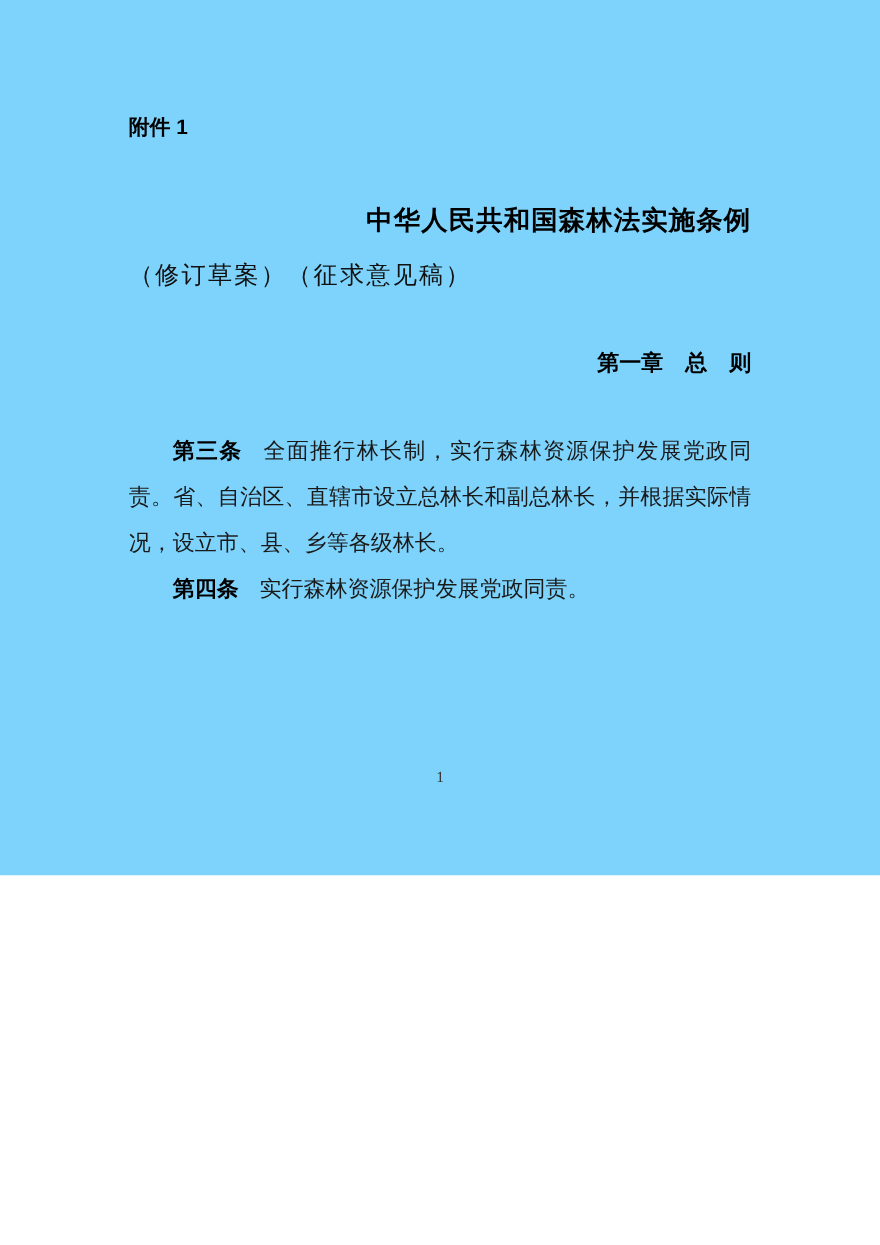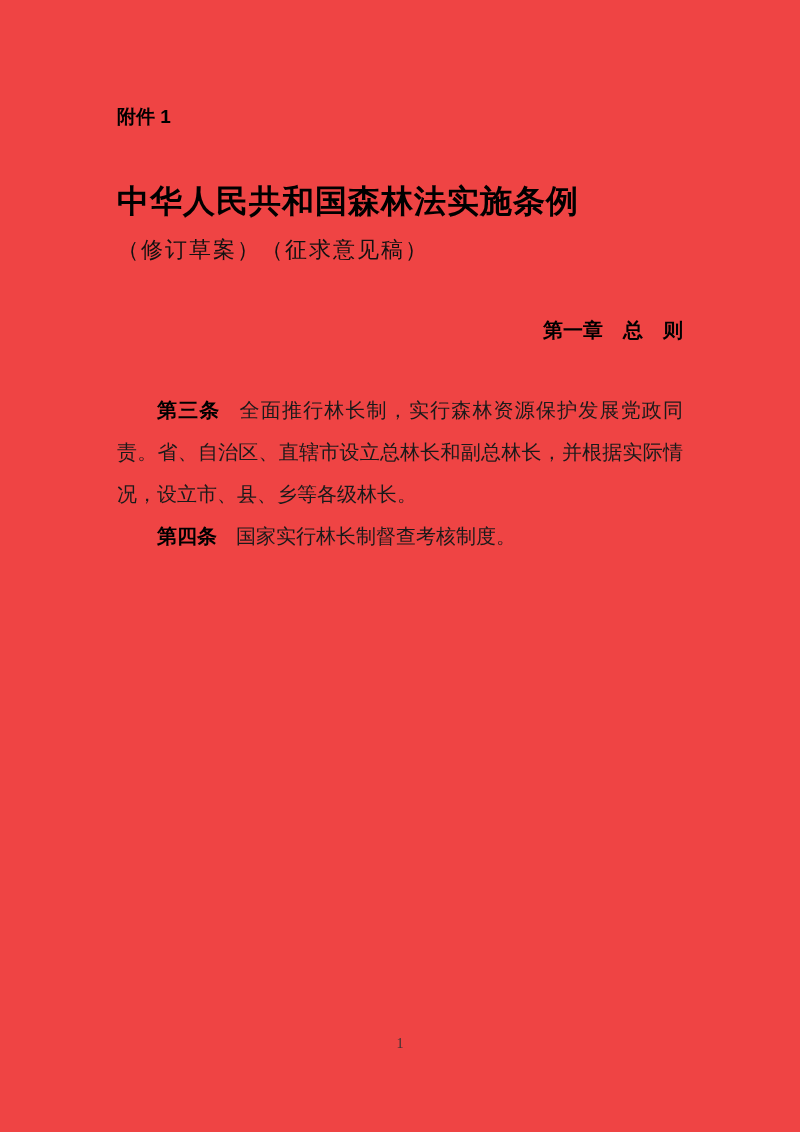--- a/index.html
+++ b/index.html
@@ -3,45 +3,45 @@
 <meta charset="utf-8">
 <style>
   html, body {
     margin: 0;
     padding: 0;
     background: #ffffff;
   }
   .page {
     position: relative;
     width: 800px;
-    height: 1132px;
-    background: #ef4444;
+    height: 796px;
+    background: #7dd3fc;
     overflow: hidden;
     font-family: "Liberation Serif", serif;
     color: #1a1a1a;
   }
   .content {
     width: 566px;
     margin: 0 auto;
     padding-top: 104px;
   }
   .attachment {
     font-family: "Liberation Sans", sans-serif;
     font-weight: bold;
     font-size: 19px;
     line-height: 26px;
     color: #000;
   }
   .doc-title {
     margin: 53px 0 0 0;
     font-family: "Liberation Serif", serif;
     font-weight: bold;
-    font-size: 32px;
+    font-size: 24px;
     line-height: 36px;
-    text-align: left;
+    text-align: right;
     letter-spacing: 1px;
     color: #000;
   }
   .doc-subtitle {
     margin-top: 16px;
     font-size: 22px;
     line-height: 30px;
     text-align: left;
     letter-spacing: 2px;
     color: #111;
@@ -98,19 +98,19 @@
     <h2 class="chapter-heading">第一章　总　则</h2>
 
     <div class="body-text">
 
 
 
 
       <p><span class="para-lead">第三条</span><span>全面推行林长制，实行森林资源保护发展党政同责。省、自治区、直辖市设立总林长和副总林长，并根据实际情况，设立市、县、乡等各级林长。</span></p>
 
 
-      <p><span class="para-lead">第四条</span><span>国家实行林长制督查考核制度。</span></p>
+      <p><span class="para-lead">第四条</span><span>实行森林资源保护发展党政同责。</span></p>
 
     </div>
   </div>
 
   <div class="page-number">1</div>
 </div>
 
 </body></html>

